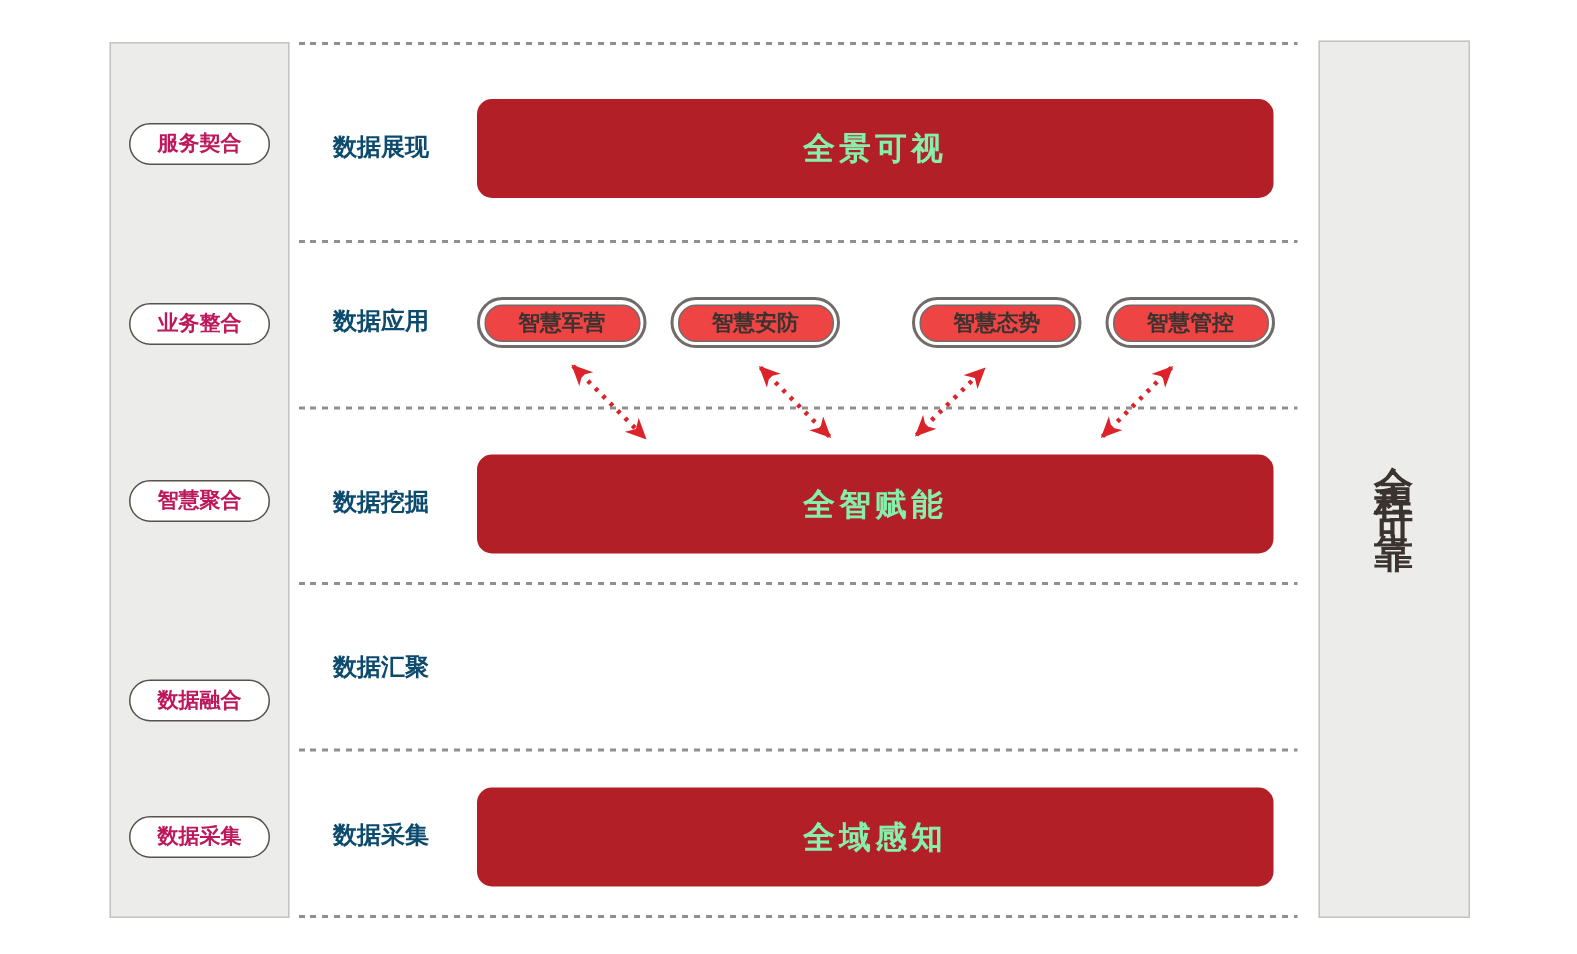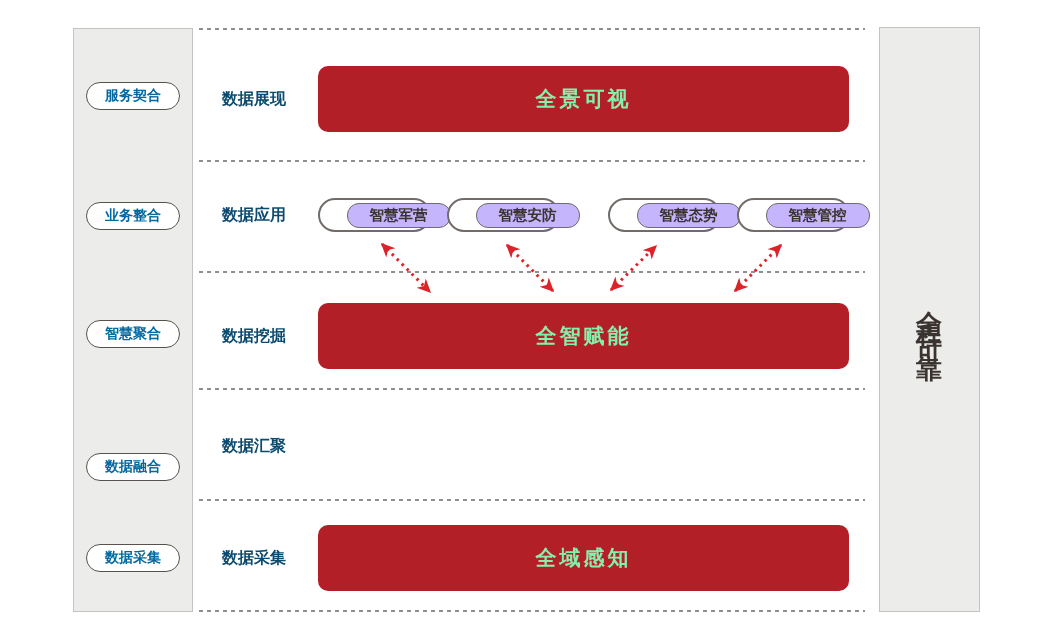--- a/index.html
+++ b/index.html
@@ -6,35 +6,35 @@
   body{font-family:"Liberation Sans","DejaVu Sans",sans-serif;}
   .stage{position:relative;width:1051px;height:636px;background:#fff;overflow:hidden;}
 
   
   .side-panel{position:absolute;background:#ECECEA;border:1.5px solid #C5C3C0;box-sizing:border-box;}
   .left-panel{left:73px;top:28px;width:120px;height:584px;}
   .right-panel{left:879px;top:27px;width:101px;height:585px;display:flex;align-items:center;justify-content:center;}
   .right-panel .v-text{writing-mode:vertical-rl;text-orientation:upright;font-size:26px;font-weight:bold;color:#3A332F;letter-spacing:15px;line-height:1;}
 
   
-  .side-pill{position:absolute;left:12px;width:94px;height:28px;background:#fff;border:1.3px solid #57524E;border-radius:15px;display:flex;align-items:center;justify-content:center;font-size:14px;font-weight:bold;color:#0369a1;box-sizing:border-box;}
+  .side-pill{position:absolute;left:12px;width:94px;height:28px;background:#fff;border:1.3px solid #57524E;border-radius:15px;display:flex;align-items:center;justify-content:center;font-size:14px;font-weight:bold;color:#be185d;box-sizing:border-box;}
 
   
   .sep{position:absolute;left:199px;width:666px;height:2px;
        background:repeating-linear-gradient(90deg,#8F8F8F 0 4px,transparent 4px 8px);}
 
   
   .row-label{position:absolute;left:222px;width:90px;height:20px;line-height:20px;font-size:16px;font-weight:bold;color:#0c4a6e;}
 
   
   .red-bar{position:absolute;left:318px;width:531px;height:66px;background:#B21F26;border-radius:10px;display:flex;align-items:center;justify-content:center;color:#86efac;font-size:21px;font-weight:bold;letter-spacing:3px;}
 
   
   .app-pill{position:absolute;top:198px;width:113px;height:34px;background:#fff;border:2px solid #716C69;border-radius:17px;padding:2.5px;box-sizing:border-box;}
-  .app-pill .inner{width:100%;height:100%;border:1.5px solid #716C69;border-radius:12px;display:flex;align-items:center;justify-content:center;font-size:14.5px;font-weight:bold;color:#3A332F;box-sizing:border-box;background:#c4b5fd;margin-left:24px;}
+  .app-pill .inner{width:100%;height:100%;border:1.5px solid #716C69;border-radius:12px;display:flex;align-items:center;justify-content:center;font-size:14.5px;font-weight:bold;color:#3A332F;box-sizing:border-box;background:#ef4444;}
 
   .arrows-layer{position:absolute;left:318px;top:232px;width:531px;height:72px;}
 </style>
 </head>
 <body>
 
 <div class="stage">
 
   <div class="side-panel left-panel">
     <div class="side-pill" style="top:53px">服务契合</div>

